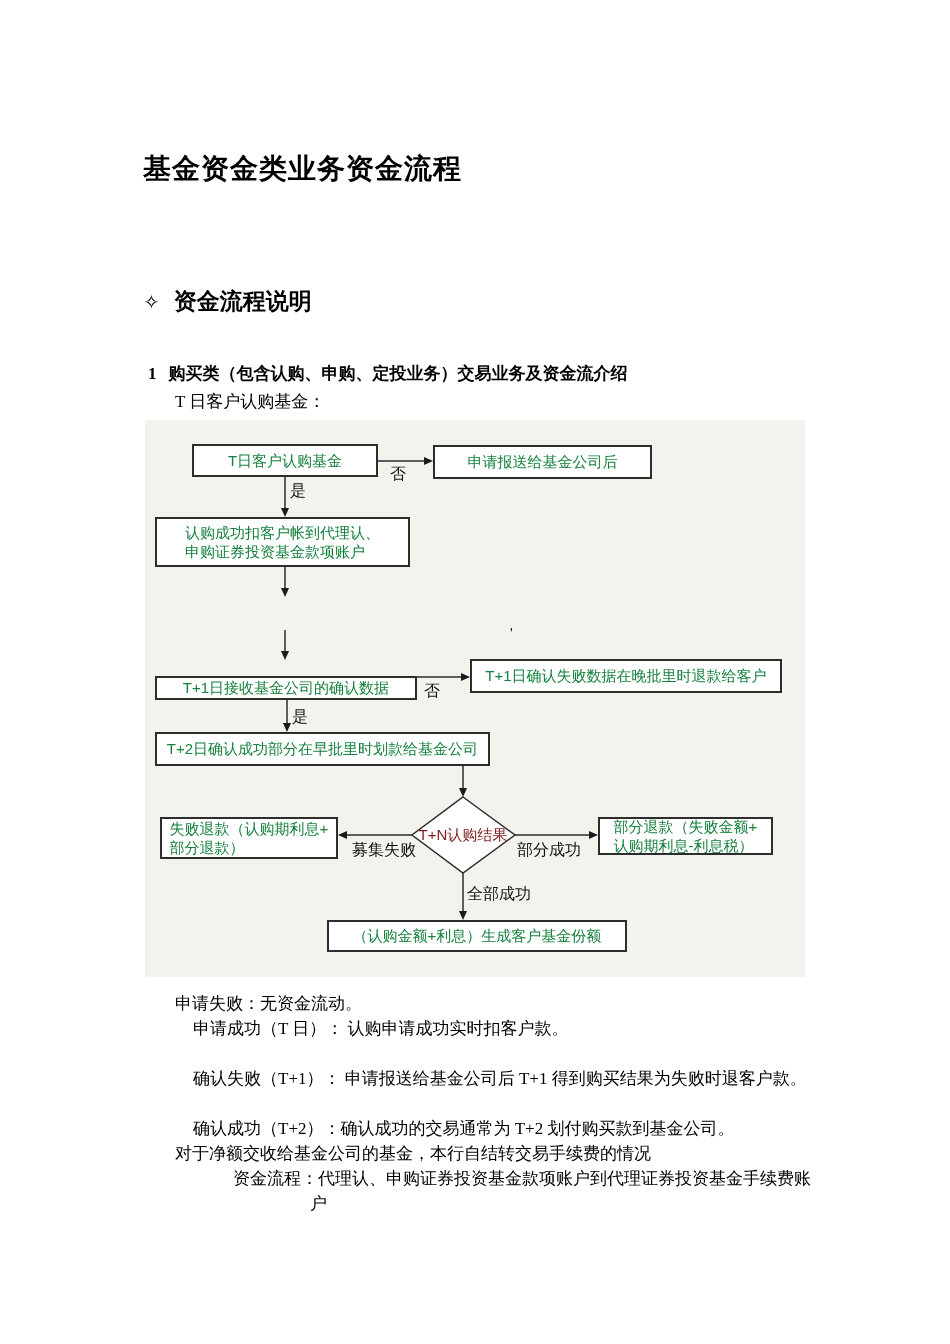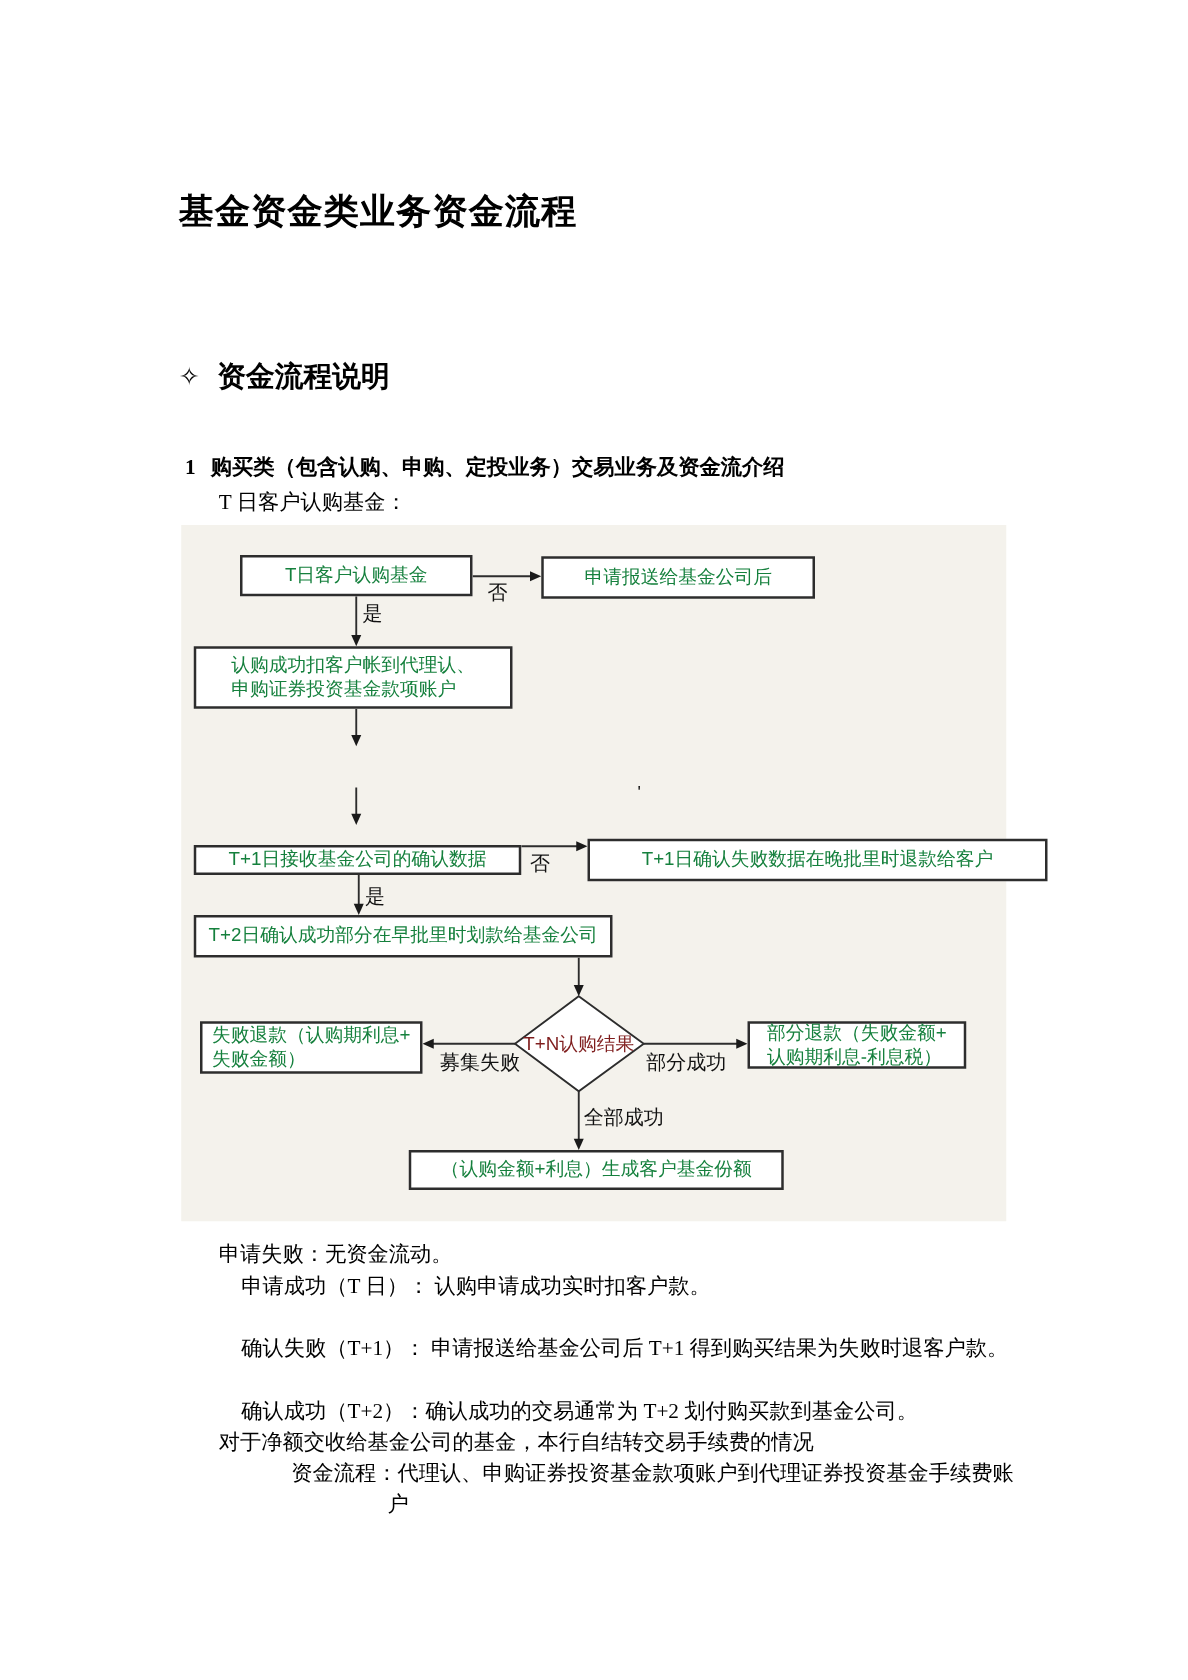--- a/index.html
+++ b/index.html
@@ -33,21 +33,21 @@
           font-size:16px;color:#111;white-space:nowrap;}
   .diamond-label{position:absolute;left:260px;top:406px;width:116px;text-align:center;
                  font-family:"Liberation Sans","DejaVu Sans",sans-serif;font-size:15px;color:#7f1d1d;}
 
   
   .b-start   {left:47px; top:24px; width:186px;height:33px;}
   .b-failnc  {left:288px;top:25px; width:219px;height:34px;}
   .b-deduct  {left:10px; top:97px; width:255px;height:50px;}
   .b-send    {left:10px; top:177px;width:262px;height:33px;}
   .b-recv    {left:10px; top:256px;width:262px;height:24px;}
-  .b-failrn  {left:325px;top:251px;width:368px;height:34px;}
+  .b-failrn  {left:325px;top:239px;width:312px;height:34px;}
   .b-trans   {left:10px; top:312px;width:335px;height:34px;}
   .b-rfail   {left:15px; top:397px;width:178px;height:42px;}
   .b-partial {left:453px;top:397px;width:175px;height:38px;}
   .b-gen     {left:182px;top:500px;width:300px;height:32px;}
 
   .l-yes-top {left:145px;top:61px;}
   .l-no-top  {left:245px;top:44px;}
   .l-no-mid  {left:279px;top:261px;}
   .l-yes-mid {left:147px;top:287px;}
   .l-raise   {left:207px;top:420px;}
@@ -131,21 +131,21 @@
 
     <div class="fbox b-recv">T+1日接收基金公司的确认数据</div>
     <div class="fbox b-failrn">T+1日确认失败数据在晚批里时退款给客户</div>
     <div class="fbox b-trans">T+2日确认成功部分在早批里时划款给基金公司</div>
 
     <div class="diamond-label">T+N认购结果</div>
 
     <div class="fbox b-rfail">
       <span class="ml">
         <span>失败退款（认购期利息+</span>
-        <span>失败金额）</span>
+        <span>部分退款）</span>
       </span>
     </div>
 
     <div class="fbox b-partial">
       <span class="ml">
         <span>部分退款（失败金额+</span>
         <span>认购期利息-利息税）</span>
       </span>
     </div>
 

